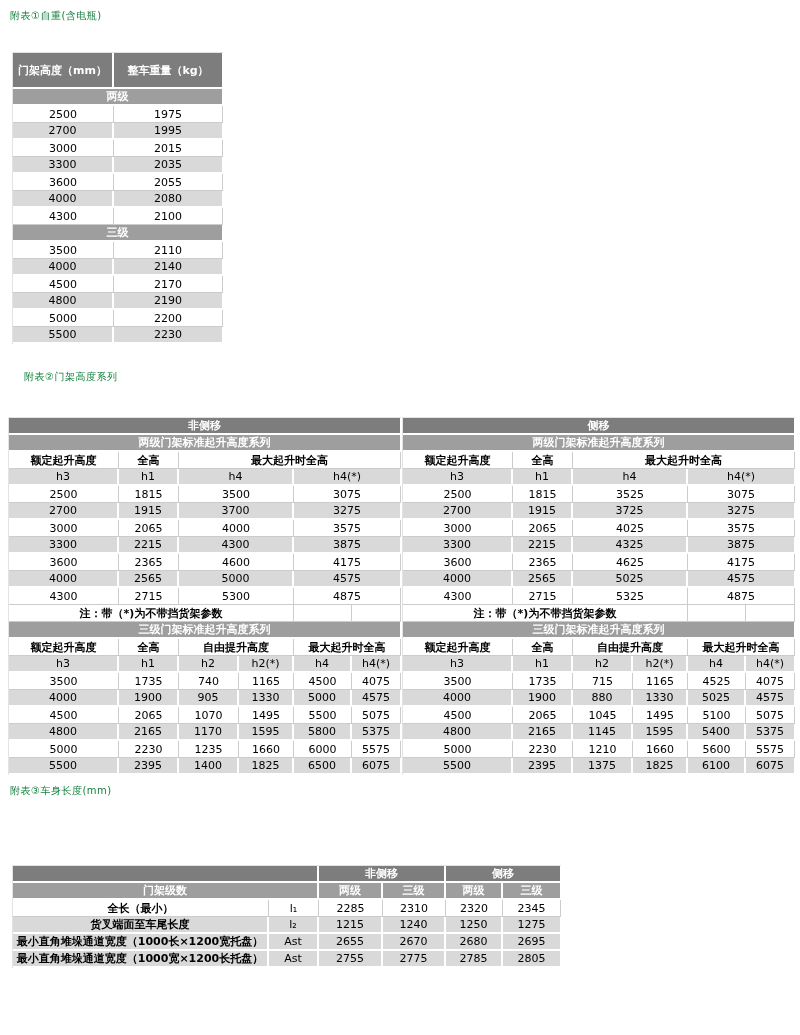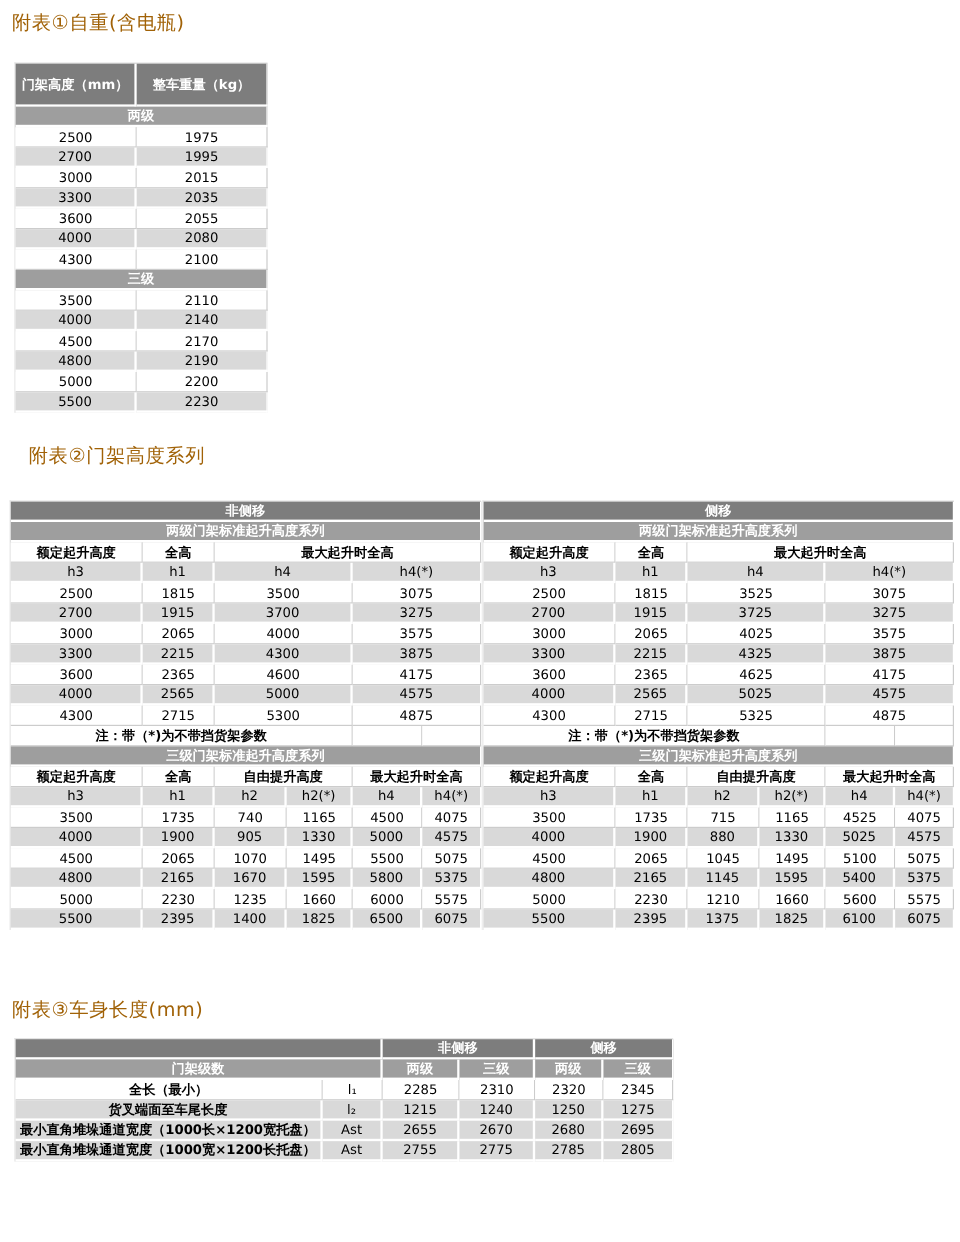--- a/index.html
+++ b/index.html
@@ -5,22 +5,22 @@
   html, body {
     margin: 0; padding: 0;
     width: 800px; height: 1035px;
     background: #ffffff;
     font-family: "DejaVu Sans", "Liberation Sans", sans-serif;
     color: #000;
   }
   .page { position: relative; width: 800px; height: 1035px; overflow: hidden; }
   .tbl-title {
     position: absolute;
-    font-size: 16px;
-    color: #a16207;
+    font-size: 10px;
+    color: #15803d;
     letter-spacing: 0.5px;
     white-space: nowrap;
     text-align: center;
   }
   table {
     border-collapse: separate;
     border-spacing: 0;
     table-layout: fixed;
     position: absolute;
   }
@@ -260,21 +260,21 @@
               <td class="wht">4500</td>
               <td class="wht">2065</td>
               <td class="wht">1070</td>
               <td class="wht">1495</td>
               <td class="wht">5500</td>
               <td class="wht">5075</td>
             </tr>
             <tr>
               <td class="alt">4800</td>
               <td class="alt">2165</td>
-              <td class="alt">1670</td>
+              <td class="alt">1170</td>
               <td class="alt">1595</td>
               <td class="alt">5800</td>
               <td class="alt">5375</td>
             </tr>
             <tr>
               <td class="wht">5000</td>
               <td class="wht">2230</td>
               <td class="wht">1235</td>
               <td class="wht">1660</td>
               <td class="wht">6000</td>
@@ -429,21 +429,21 @@
               <td class="alt">1375</td>
               <td class="alt">1825</td>
               <td class="alt">6100</td>
               <td class="alt">6075</td>
             </tr>
           </tbody>
       </table>
     </div>
   </div>
 
-  <div class="tbl-title" style="left:10px; top:784px;margin-top:48px;">附表③车身长度(mm)</div>
+  <div class="tbl-title" style="left:10px; top:784px;">附表③车身长度(mm)</div>
   <table id="table3">
     <colgroup>
       <col style="width:256px">
         <col style="width:50px">
         <col style="width:64px">
       <col style="width:63px">
         <col style="width:57px">
         <col style="width:58px">
     </colgroup>
     <tbody>

